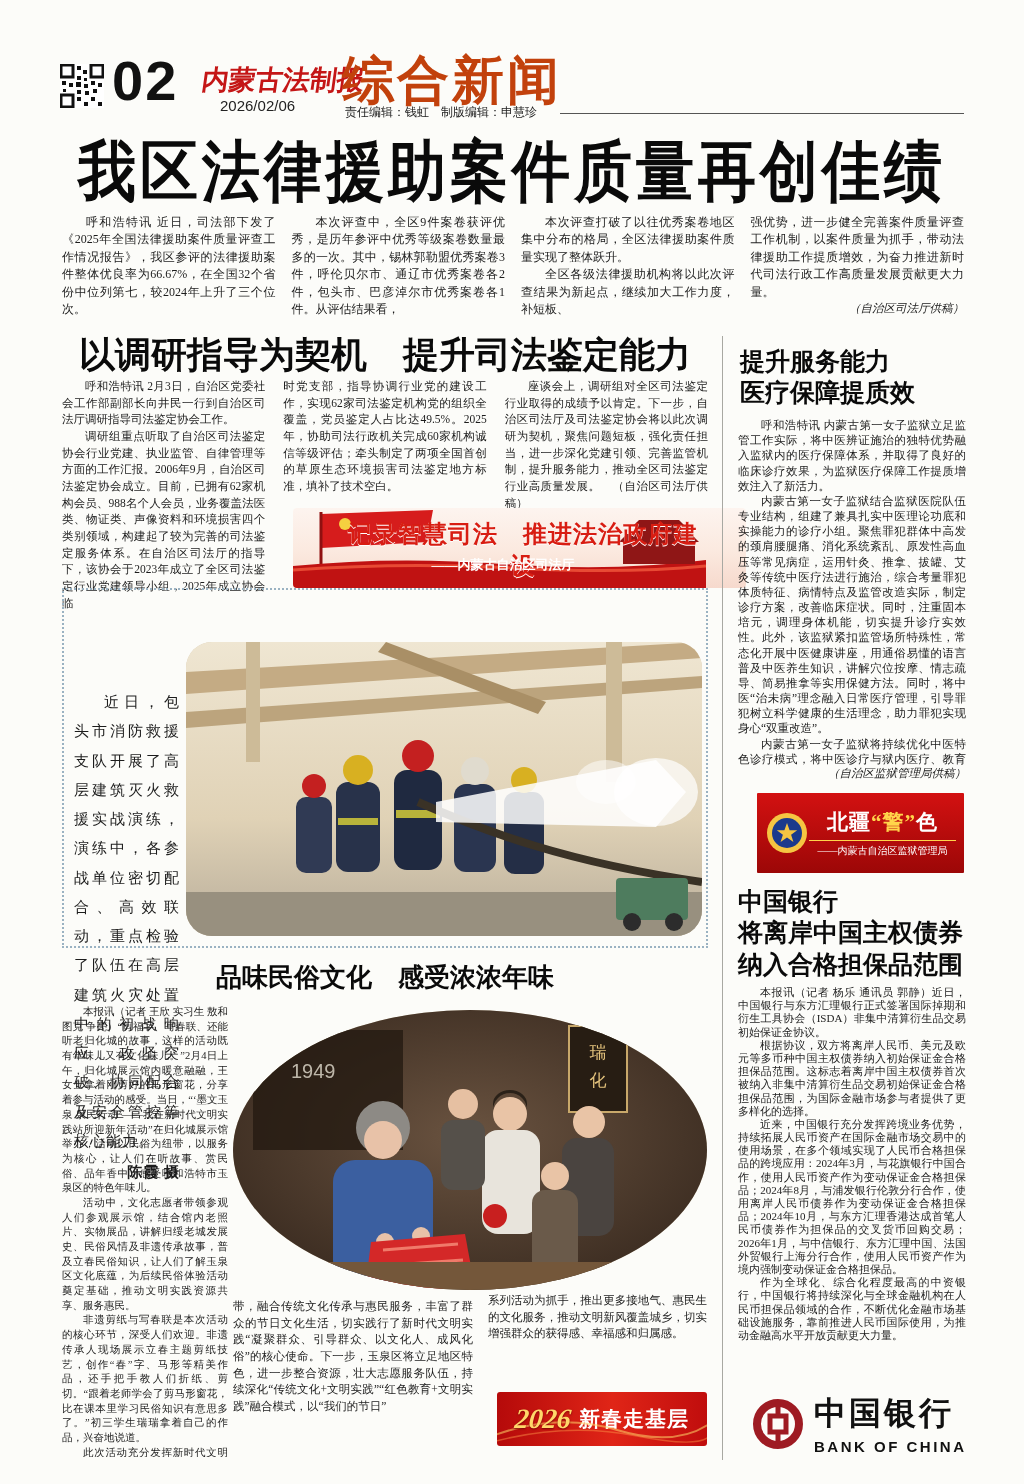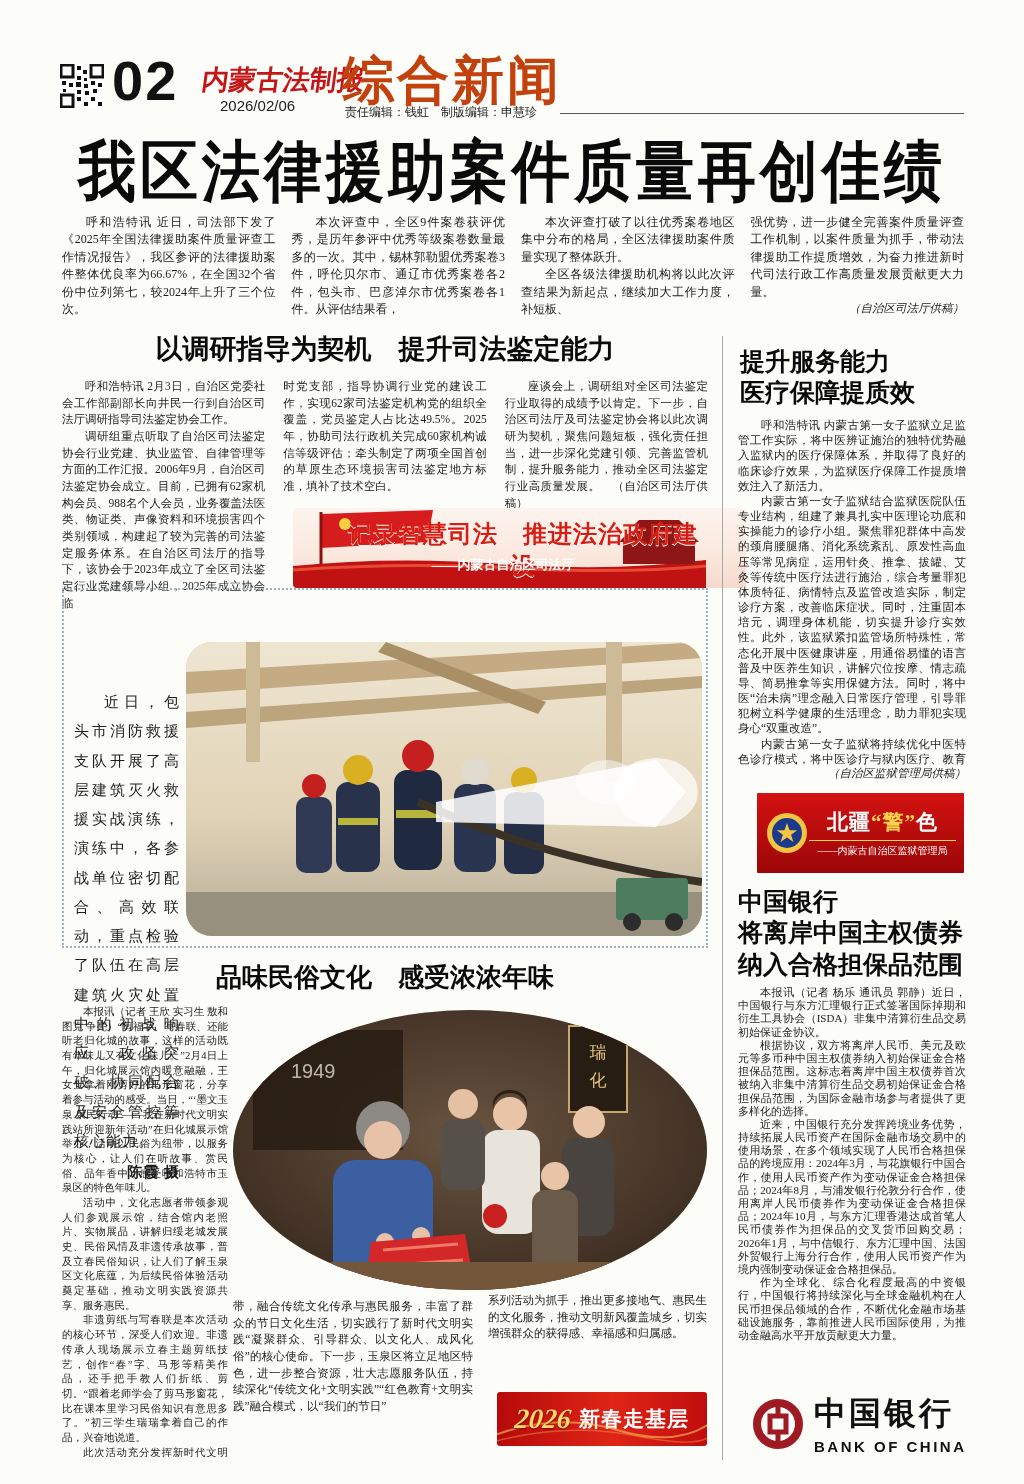--- a/index.html
+++ b/index.html
@@ -17,21 +17,21 @@
   .issue-date{font-size:15px;color:#222;}
   .section-title{font-size:52px;font-weight:900;letter-spacing:3px;color:#c2410c;}
   .editors{font-size:12px;color:#222;}
   .rule{background:#555;height:1px;}
   
   .lead-headline{width:904px;text-align:center;font-size:58px;font-weight:900;letter-spacing:4px;
                  white-space:nowrap;transform:scaleY(1.14);transform-origin:top center;color:#0a0a0a;}
   .lead-cols{display:flex;gap:16px;width:902px;font-size:12px;}
   .lead-cols>div{flex:1;}
   
-  .art-title{text-align:center;font-size:27px;font-weight:900;color:#0a0a0a;}
+  .art-title{text-align:center;font-size:36px;font-weight:900;color:#0a0a0a;}
   .res-cols{display:flex;gap:18px;width:646px;font-size:11.5px;}
   .res-cols>div{flex:1;}
   
   .banner1{width:453px;height:80px;background:linear-gradient(180deg,#fdf4ef 0%,#fbe9df 55%,#f6d9cd 100%);
            border-radius:4px;overflow:hidden;}
   .banner1-l1{position:absolute;left:55px;top:10px;width:350px;text-align:center;font-size:24px;font-weight:900;
               color:#d81d12;letter-spacing:1px;text-shadow:0 1px 0 #fff;}
   .banner1-l2{position:absolute;left:90px;top:48px;width:240px;text-align:center;font-size:13px;font-weight:700;color:#fff;}
   
   .firebox{width:646px;height:360px;border:2px dotted #9ab2c2;box-sizing:border-box;}

